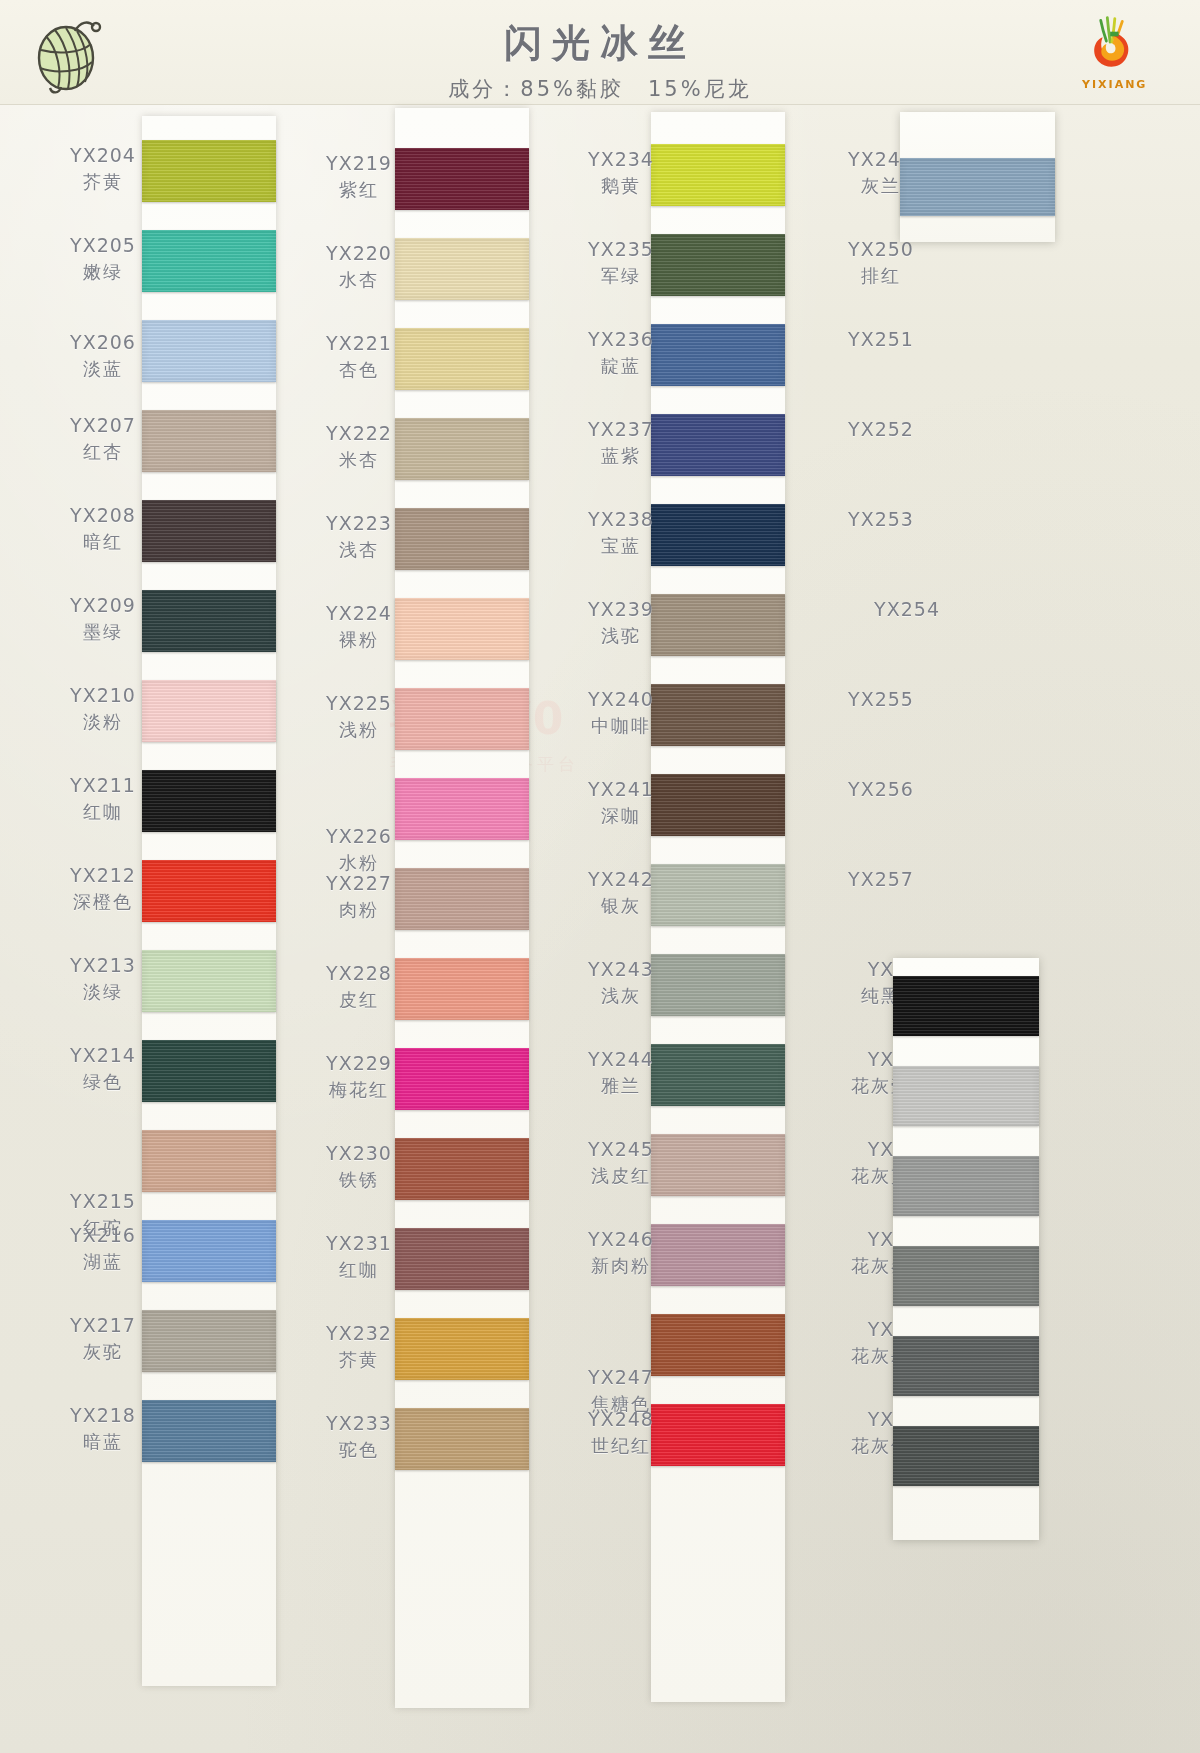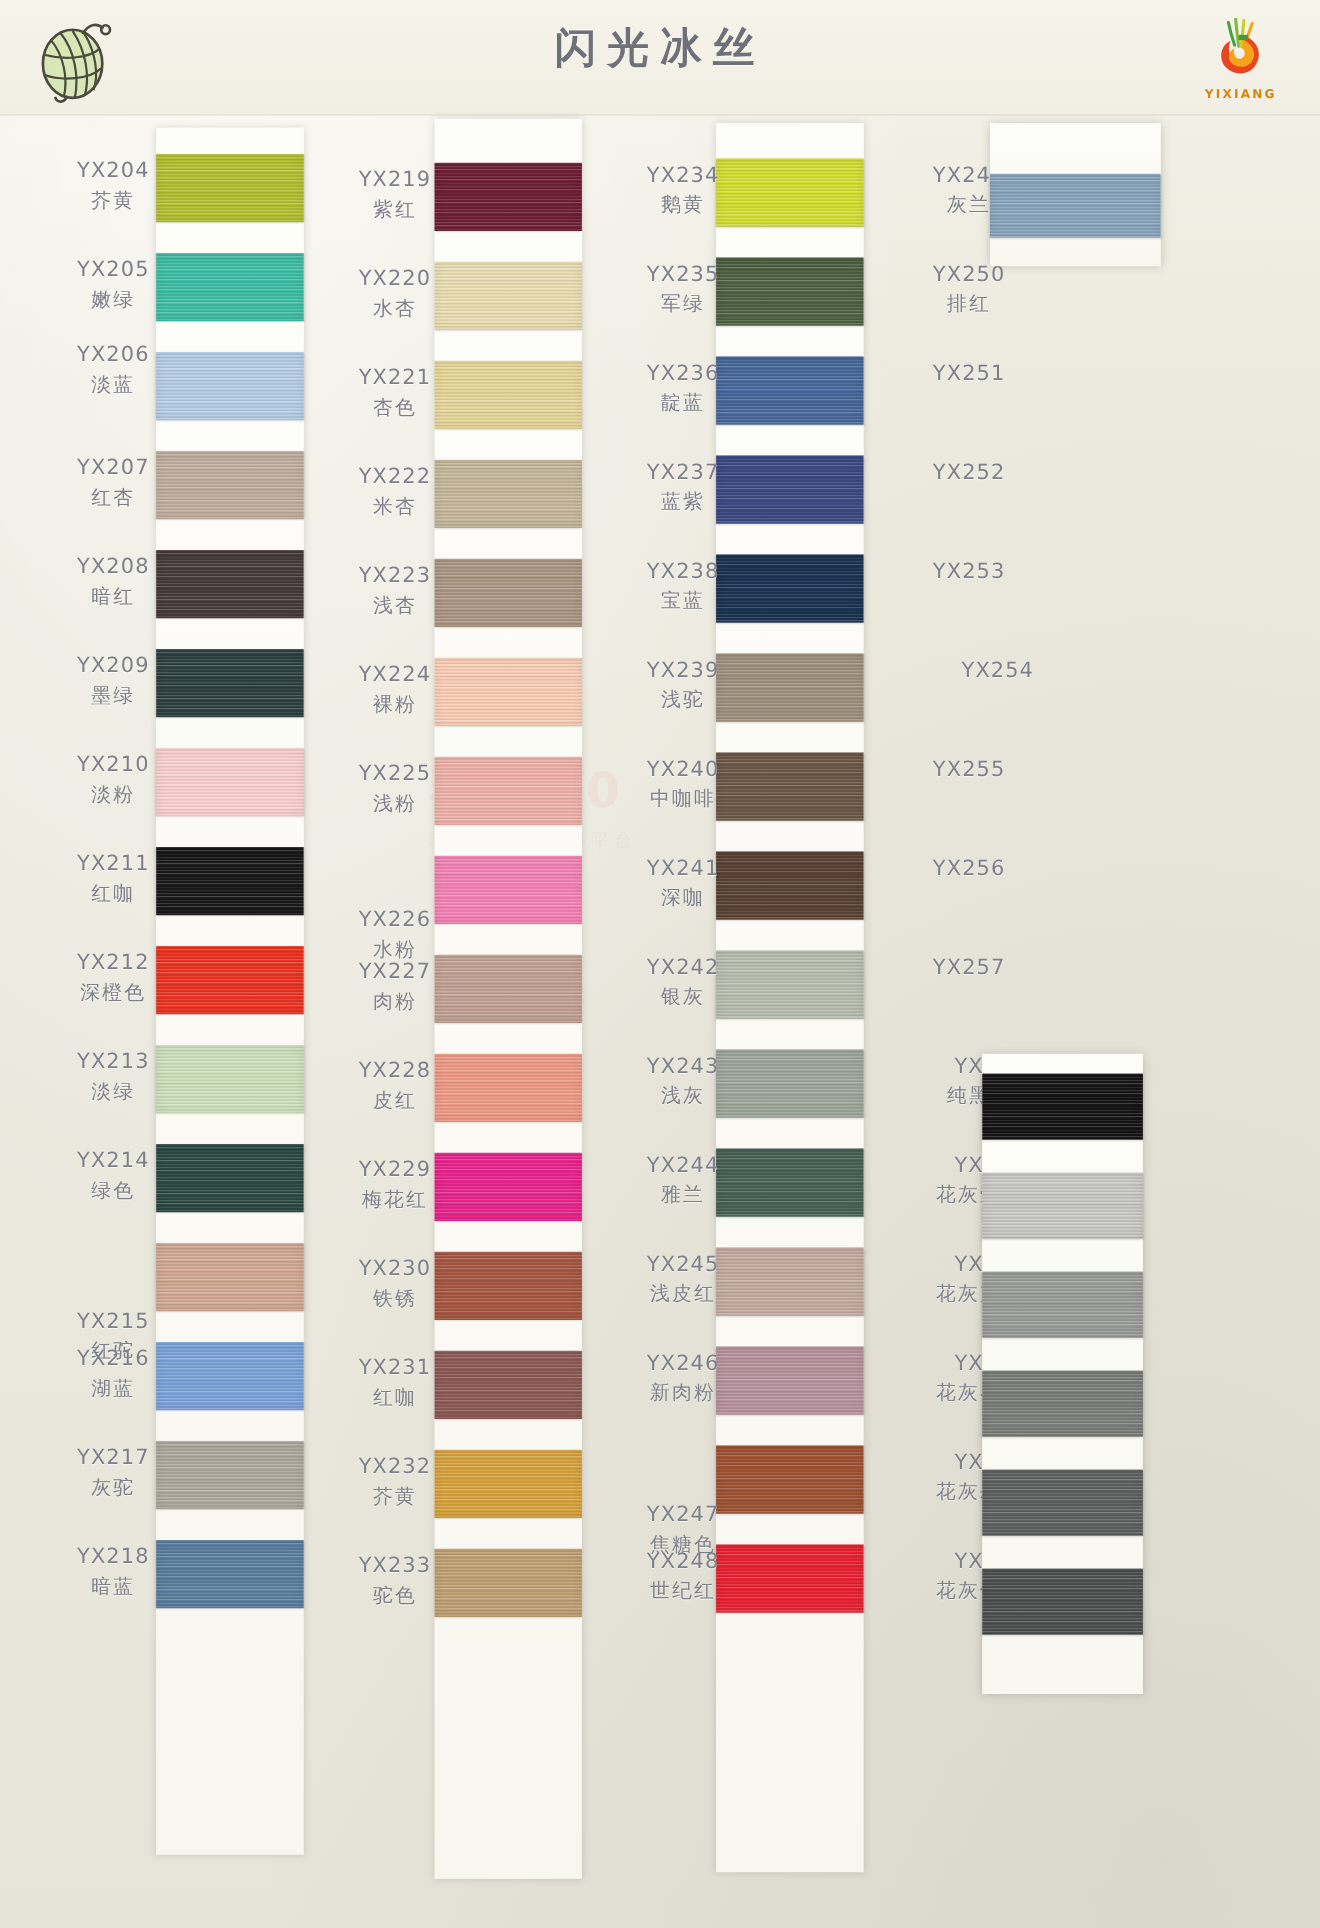--- a/index.html
+++ b/index.html
@@ -35,21 +35,21 @@
   #title-wrap{position:absolute;left:0;top:18px;width:1200px;text-align:center;}
   #main-title{
     font-size:38px;letter-spacing:10px;color:#6f7178;
     font-family:"DejaVu Sans", sans-serif;font-weight:600;
     text-shadow:0 1px 0 rgba(255,255,255,.7);
   }
   #sub-title{
     margin-top:6px;font-size:21px;letter-spacing:3px;color:#74767c;
     font-family:"DejaVu Sans", sans-serif;
   }
-  #brand-logo{position:absolute;right:26px;top:12px;width:92px;height:84px;text-align:center;}
+  #brand-logo{position:absolute;right:26px;top:12px;width:92px;height:84px;}
   #brand-name{
     font-size:11px;letter-spacing:2px;color:#d6860f;margin-top:2px;
     font-family:"DejaVu Sans", sans-serif;font-weight:bold;
   }
 
   
   #watermark{
     position:absolute;left:390px;top:690px;width:420px;height:110px;
     opacity:.30;pointer-events:none;user-select:none;
     font-family:"DejaVu Sans", sans-serif;
@@ -105,20 +105,21 @@
       <path d="M13 36 C28 40 52 40 63 30" fill="none" stroke="#4a4a3e" stroke-width="2"></path>
       <path d="M12 54 C28 60 54 58 64 48" fill="none" stroke="#4a4a3e" stroke-width="2"></path>
       <path d="M47 17 C52 8 60 6 66 12" fill="none" stroke="#4a4a3e" stroke-width="2.4"></path>
       <circle cx="68" cy="13" r="4" fill="none" stroke="#4a4a3e" stroke-width="2.4"></circle>
       <path d="M33 73 C31 80 24 80 22 74" fill="none" stroke="#4a4a3e" stroke-width="2.4"></path>
     </svg>
   </div>
 
   <div id="title-wrap">
     <div id="main-title">闪光冰丝</div>
+    <div id="sub-title">成分：85%黏胶　15%尼龙</div>
   </div>
 
   <div id="brand-logo">
     <svg viewBox="0 0 64 62" width="60" height="60">
       <path d="M20 8 C22 18 24 24 26 30" stroke="#4aa03c" stroke-width="3" fill="none" stroke-linecap="round"></path>
       <path d="M27 5 C28 16 29 24 30 31" stroke="#7dbb3a" stroke-width="3" fill="none" stroke-linecap="round"></path>
       <path d="M35 6 C34 17 33 25 32 31" stroke="#c8cf2a" stroke-width="3" fill="none" stroke-linecap="round"></path>
       <path d="M43 9 C40 19 37 26 34 32" stroke="#f0a81c" stroke-width="3" fill="none" stroke-linecap="round"></path>
       <path d="M32 20 C48 24 54 38 46 50 C40 59 26 60 18 52 C10 44 12 30 22 26 C18 36 22 45 30 46 C38 47 42 40 38 33 C35 28 32 25 32 20 Z" fill="#e8461e"></path>
       <path d="M33 24 C45 29 48 40 42 47 C36 53 26 52 22 46 C19 41 21 35 26 33 C24 39 27 44 32 43 C36 42 37 37 34 33 Z" fill="#f5a31a"></path>
@@ -140,21 +141,21 @@
       <div class="label" style="left: 44px; top: 36px;">
         <div class="lab-code">YX204</div>
         <div class="lab-name">芥黄</div>
       </div>
       <div class="swatch" title="YX205 嫩绿" style="left: 142px; top: 122px; background-color: rgb(63, 191, 166);"></div>
       <div class="label" style="left: 44px; top: 126px;">
         <div class="lab-code">YX205</div>
         <div class="lab-name">嫩绿</div>
       </div>
       <div class="swatch" title="YX206 淡蓝" style="left: 142px; top: 212px; background-color: rgb(183, 207, 232);"></div>
-      <div class="label" style="left: 44px; top: 203px;">
+      <div class="label" style="left: 44px; top: 223px;">
         <div class="lab-code">YX206</div>
         <div class="lab-name">淡蓝</div>
       </div>
       <div class="swatch" title="YX207 红杏" style="left: 142px; top: 302px; background-color: rgb(193, 176, 160);"></div>
       <div class="label" style="left: 44px; top: 306px;">
         <div class="lab-code">YX207</div>
         <div class="lab-name">红杏</div>
       </div>
       <div class="swatch" title="YX208 暗红" style="left: 142px; top: 392px; background-color: rgb(70, 58, 58);"></div>
       <div class="label" style="left: 44px; top: 396px;">

